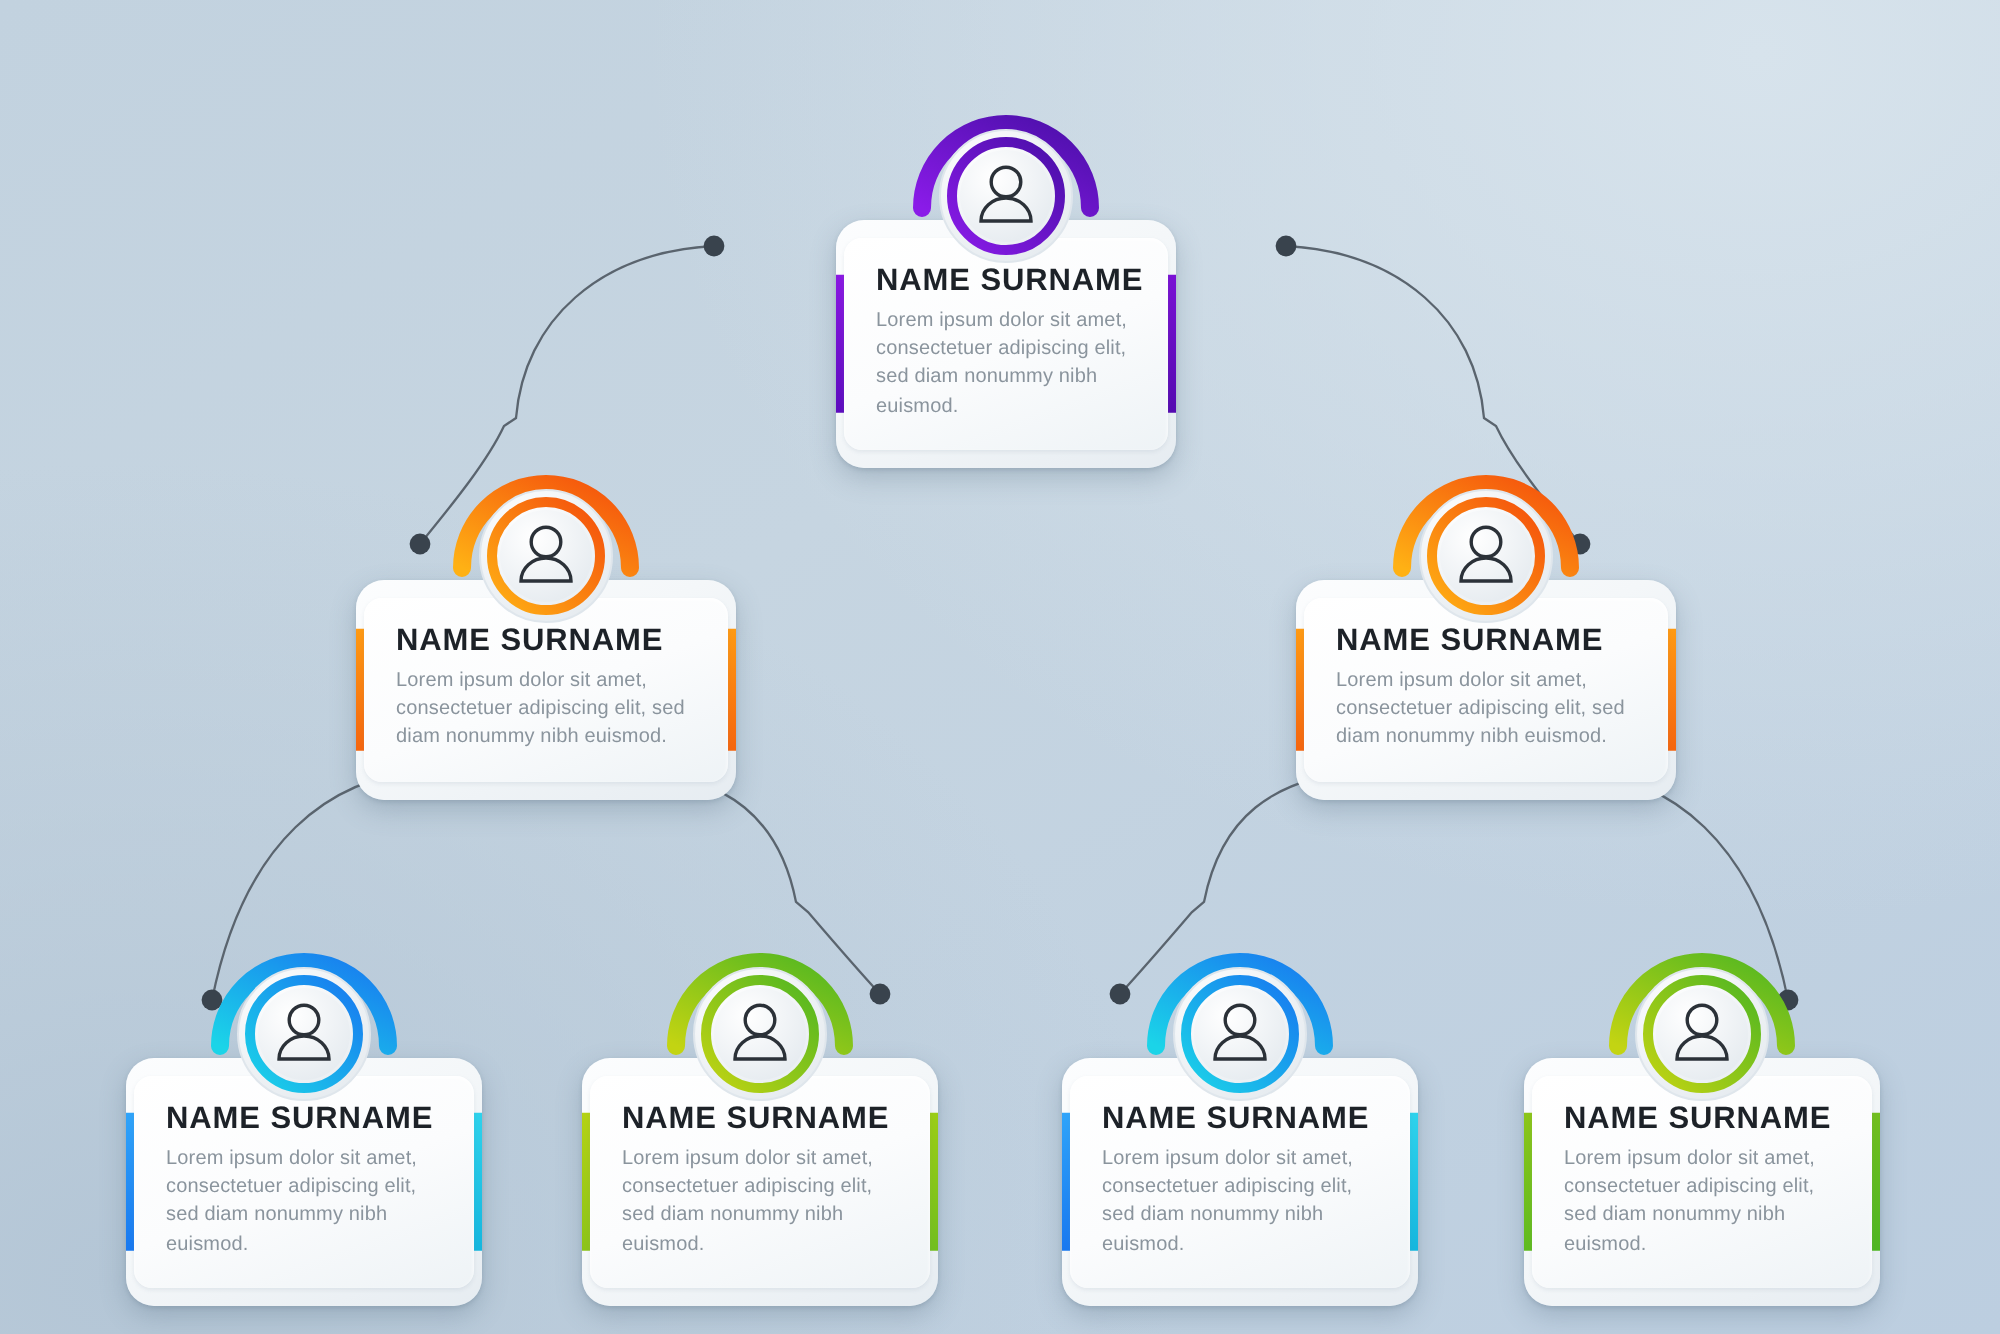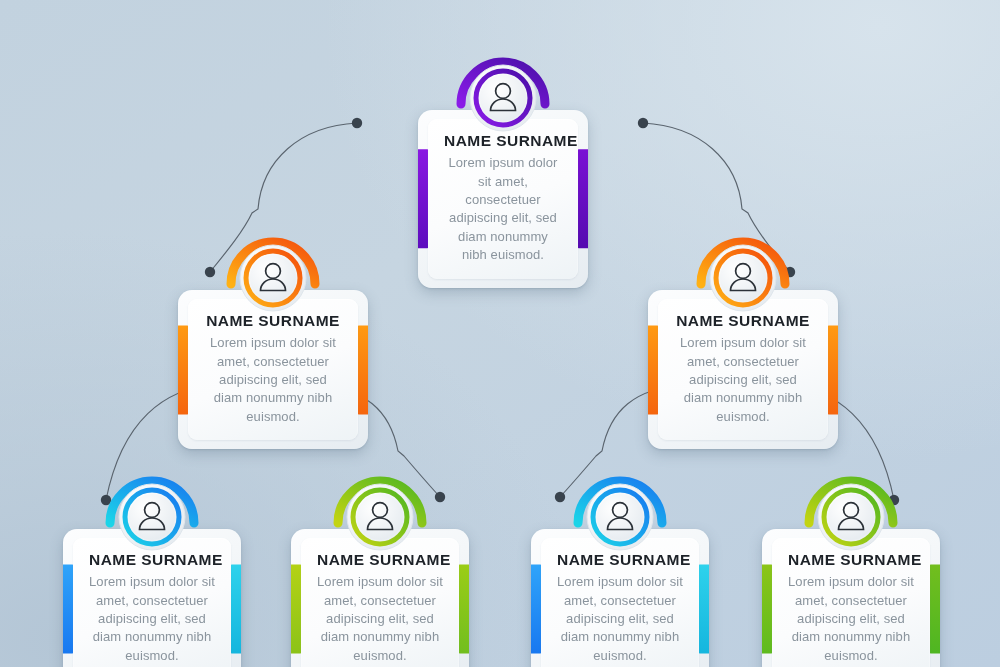--- a/index.html
+++ b/index.html
@@ -42,27 +42,26 @@
     width: 100%;
     border-radius: 14px;
     background: linear-gradient(150deg, #fcfdfe 0%, #f4f7f9 46%, #e6ecf1 100%);
     box-shadow:
       0 5px 13px rgba(86,108,128,.30),
       0 1px 2px rgba(86,108,128,.22);
     overflow: hidden;
   }
   .card-inner {
     position: relative;
-    margin: 9px 10px;
+    margin: 9px 4px;
     border-radius: 9px;
     background: linear-gradient(160deg, #ffffff 0%, #fbfcfd 52%, #eef3f6 100%);
     box-shadow: inset 0 1px 2px rgba(255,255,255,.95),
                 0 1px 2px rgba(120,140,160,.14);
     padding: 13px 16px 14px;
-    text-align: center;
   }
   .tab {
     position: absolute;
     top: 50%;
     transform: translateY(-50%);
     width: 12px;
     height: 56%;
     border-radius: 3px;
   }
   .tab.left  { left: 0; border-top-left-radius: 0; border-bottom-left-radius: 0; }
@@ -71,21 +70,21 @@
   .name {
     font-size: 15.5px;
     font-weight: 700;
     letter-spacing: .45px;
     color: #1d2228;
     line-height: 1.1;
     margin: 0 0 5px;
     white-space: nowrap;
   }
   .desc {
-    font-size: 13px;
+    font-size: 10px;
     line-height: 1.42;
     color: #8a949d;
     margin: 0;
     letter-spacing: .08px;
   }
 
   
   .avatar {
     position: absolute;
     top: 0;

